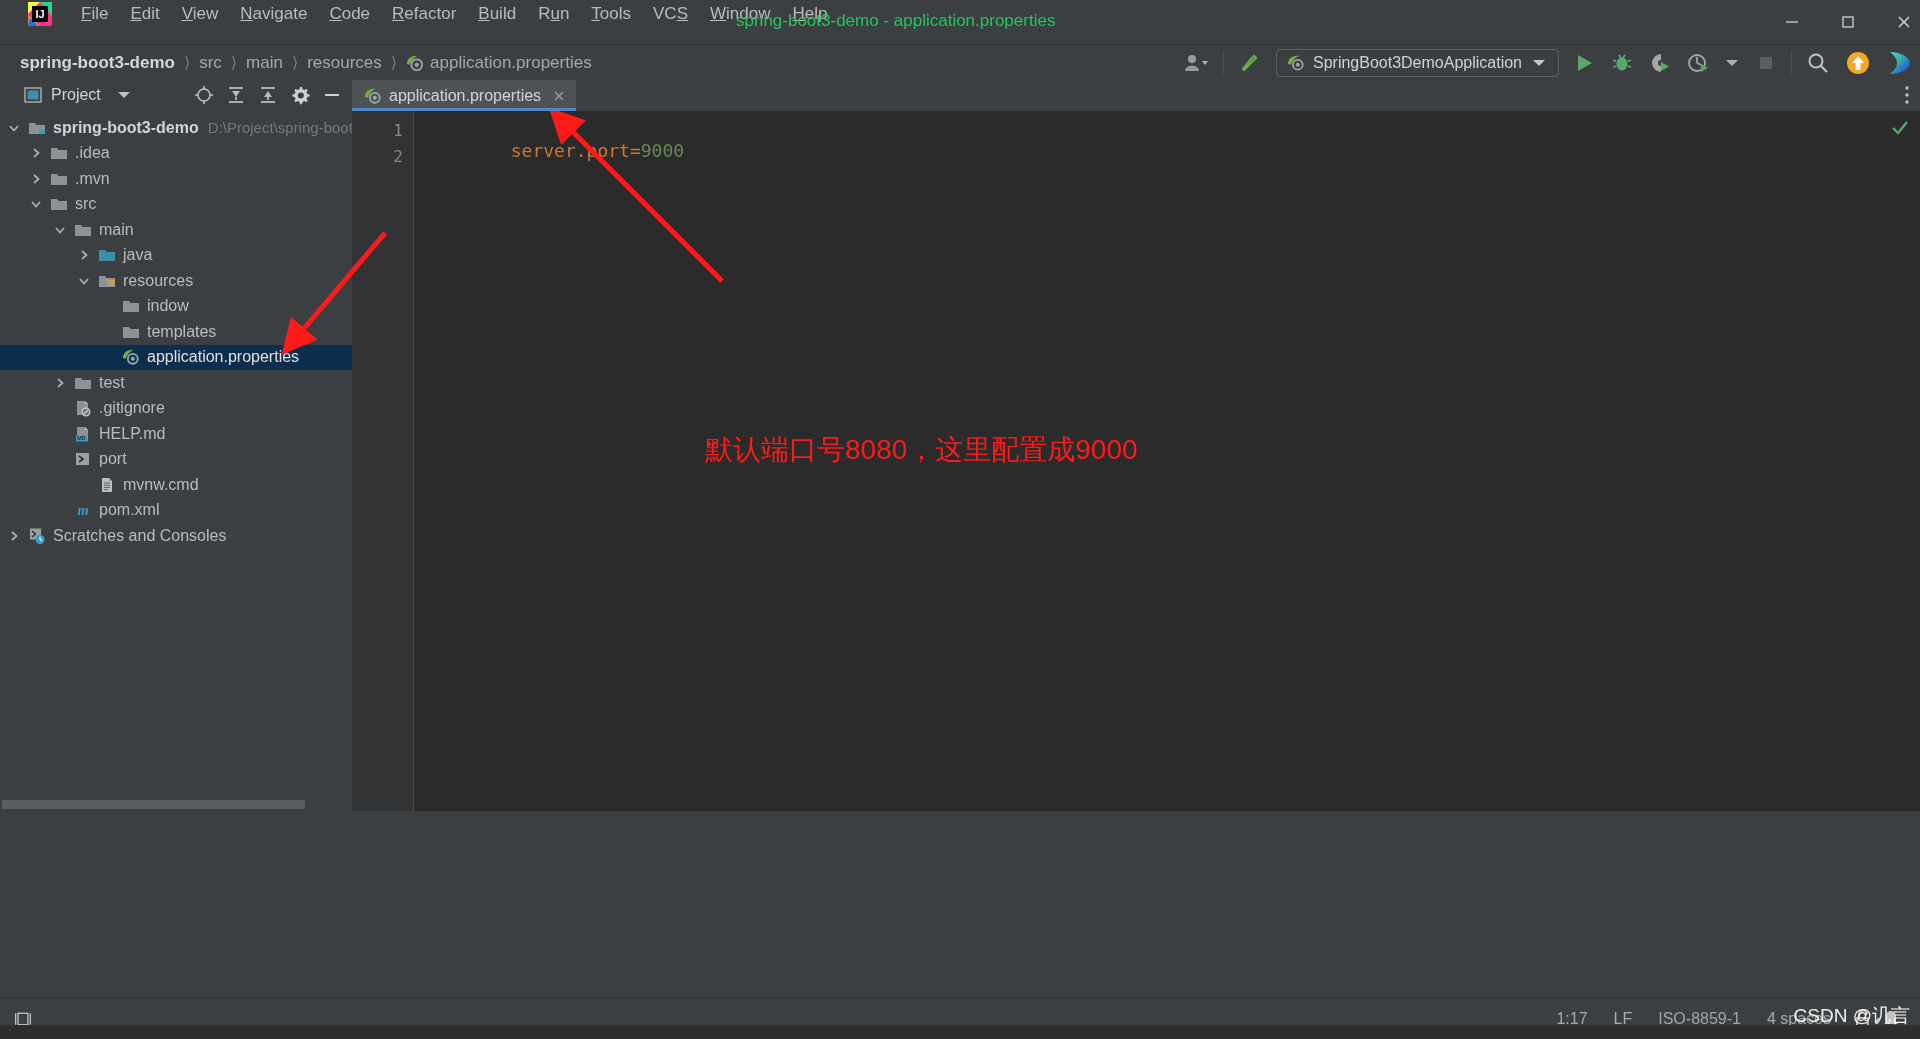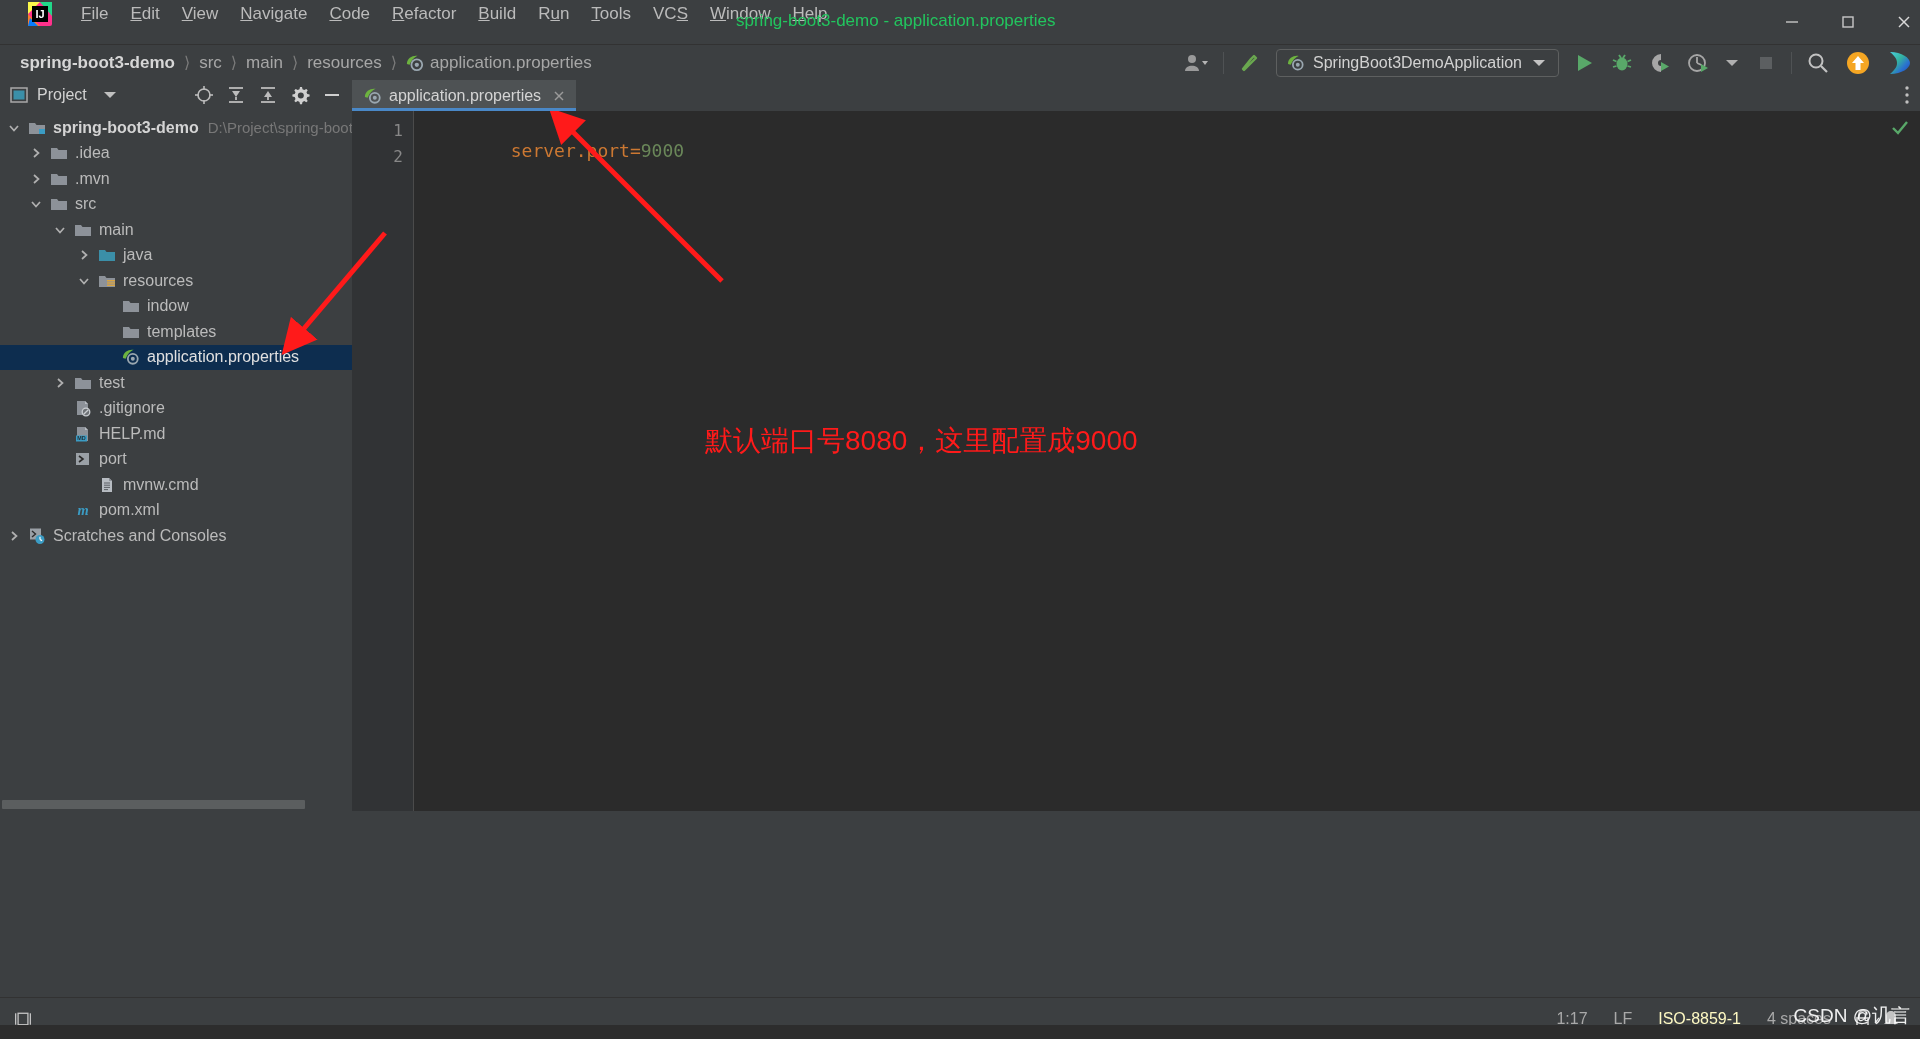--- a/index.html
+++ b/index.html
@@ -48,21 +48,21 @@
   }
   .run-config-label { color: #d2d2d2; font-size: 16px; white-space: nowrap; }
   .vsep { width: 1px; height: 22px; background: #4f5254; margin: 0 6px; }
 
   
   .proj-panel {
     position: absolute; left: 0; top: 80px; width: 352px; height: 731px;
     background: #3c3f41;
   }
   .proj-header {
-    height: 30px; display: flex; align-items: center; padding-left: 10px; gap: 0px;
+    height: 30px; display: flex; align-items: center; padding-left: 24px; gap: 0px;
   }
   .proj-title { color: #d2d2d2; font-size: 16px; margin-left: 9px; }
   .proj-header-icons { margin-left: auto; display: flex; align-items: center; gap: 0; padding-right: 4px; }
   .ph-btn { width: 32px; height: 30px; display: flex; align-items: center; justify-content: center; }
 
   .tree { margin-top: 5px; }
   .tree-row {
     height: 25.5px; display: flex; align-items: center; white-space: nowrap;
     font-size: 16px; color: #bbbbbb; padding-right: 4px;
   }
@@ -117,21 +117,21 @@
   .hscroll-thumb { position: absolute; left: 2px; top: 3px; width: 303px; height: 9px; background: #5b5e5f; border-radius: 1px; }
 
   
   .statusbar {
     position: absolute; left: 0; bottom: 0; width: 1920px; height: 42px;
     background: #3c3f41; border-top: 1px solid #323232; display: flex; align-items: center;
   }
   .sb-left { margin-left: 14px; display: flex; align-items: center; }
   .sb-right { margin-left: auto; display: flex; align-items: center; gap: 0; padding-right: 16px; }
   .sb-item { color: #a9a9a9; font-size: 16px; padding: 0 13px; white-space: nowrap; }
-  .sb-item.dim { color: #fef9c3; }
+  .sb-item.dim { color: #a3a3a3; }
   .watermark {
     position: absolute; right: 10px; bottom: 10px; color: #ffffff; font-size: 19px;
     opacity: .92; white-space: nowrap; font-family: "Liberation Sans", sans-serif;
   }
   .bottom-strip { position: absolute; left: 0; bottom: 0; width: 1920px; height: 14px; background: #2d2d2d; }
 
   svg { display: block; }
 </style>
 </head>
 <body>
@@ -656,21 +656,21 @@
       </div>
 
       <svg width="1568" height="700" style="position:absolute;left:0;top:0;pointer-events:none">
         <defs>
           <marker id="ah" markerWidth="7" markerHeight="7" refX="1" refY="3.5" orient="auto">
             <path d="M0 0 L7 3.5 L0 7 Z" fill="#ff1a1a"></path>
           </marker>
         </defs>
         <line x1="370" y1="170" x2="218" y2="18" stroke="#ff1a1a" stroke-width="5" marker-end="url(#ah)"></line>
       </svg>
-      <div class="annotation" style="left:353px;top:311px">默认端口号8080，这里配置成9000</div>
+      <div class="annotation" style="left:353px;top:320px">默认端口号8080，这里配置成9000</div>
     </div>
   </div>
 
   <svg width="1920" height="1039" style="position:absolute;left:0;top:0;pointer-events:none">
     <defs>
       <marker id="ah2" markerWidth="7" markerHeight="7" refX="1" refY="3.5" orient="auto">
         <path d="M0 0 L7 3.5 L0 7 Z" fill="#ff1a1a"></path>
       </marker>
     </defs>
     <line x1="385" y1="233" x2="301" y2="332" stroke="#ff1a1a" stroke-width="5" marker-end="url(#ah2)"></line>

